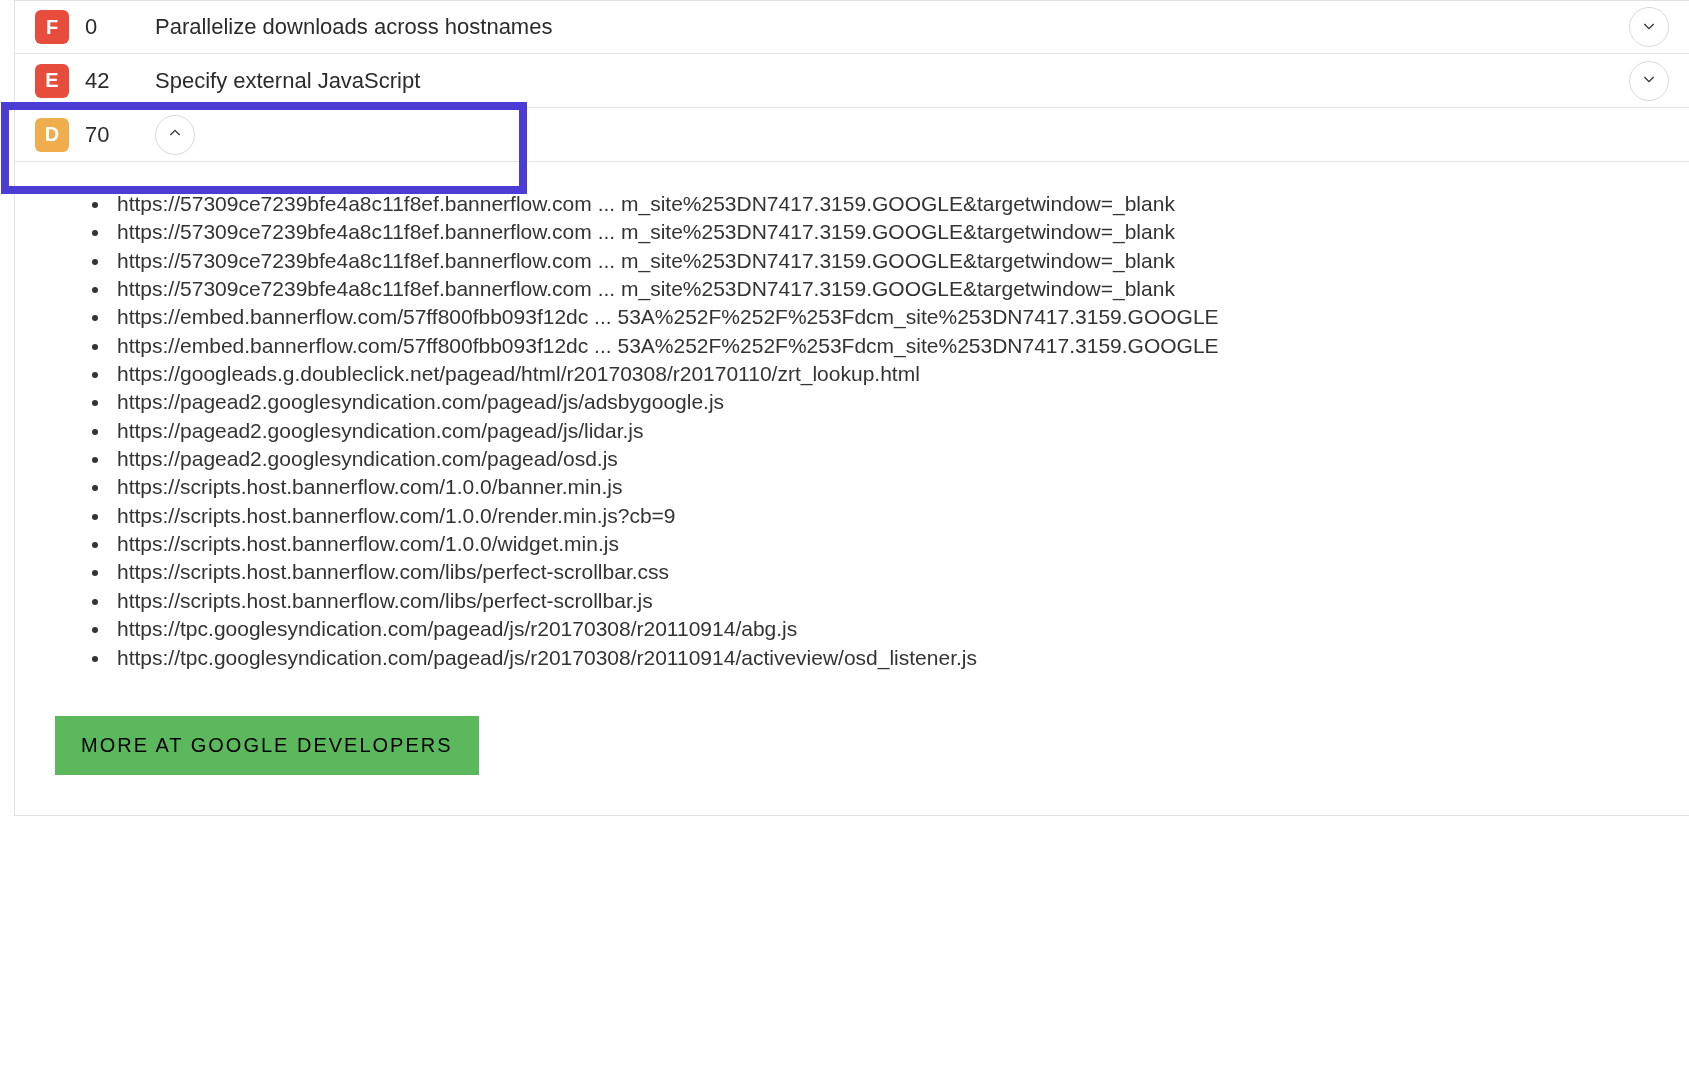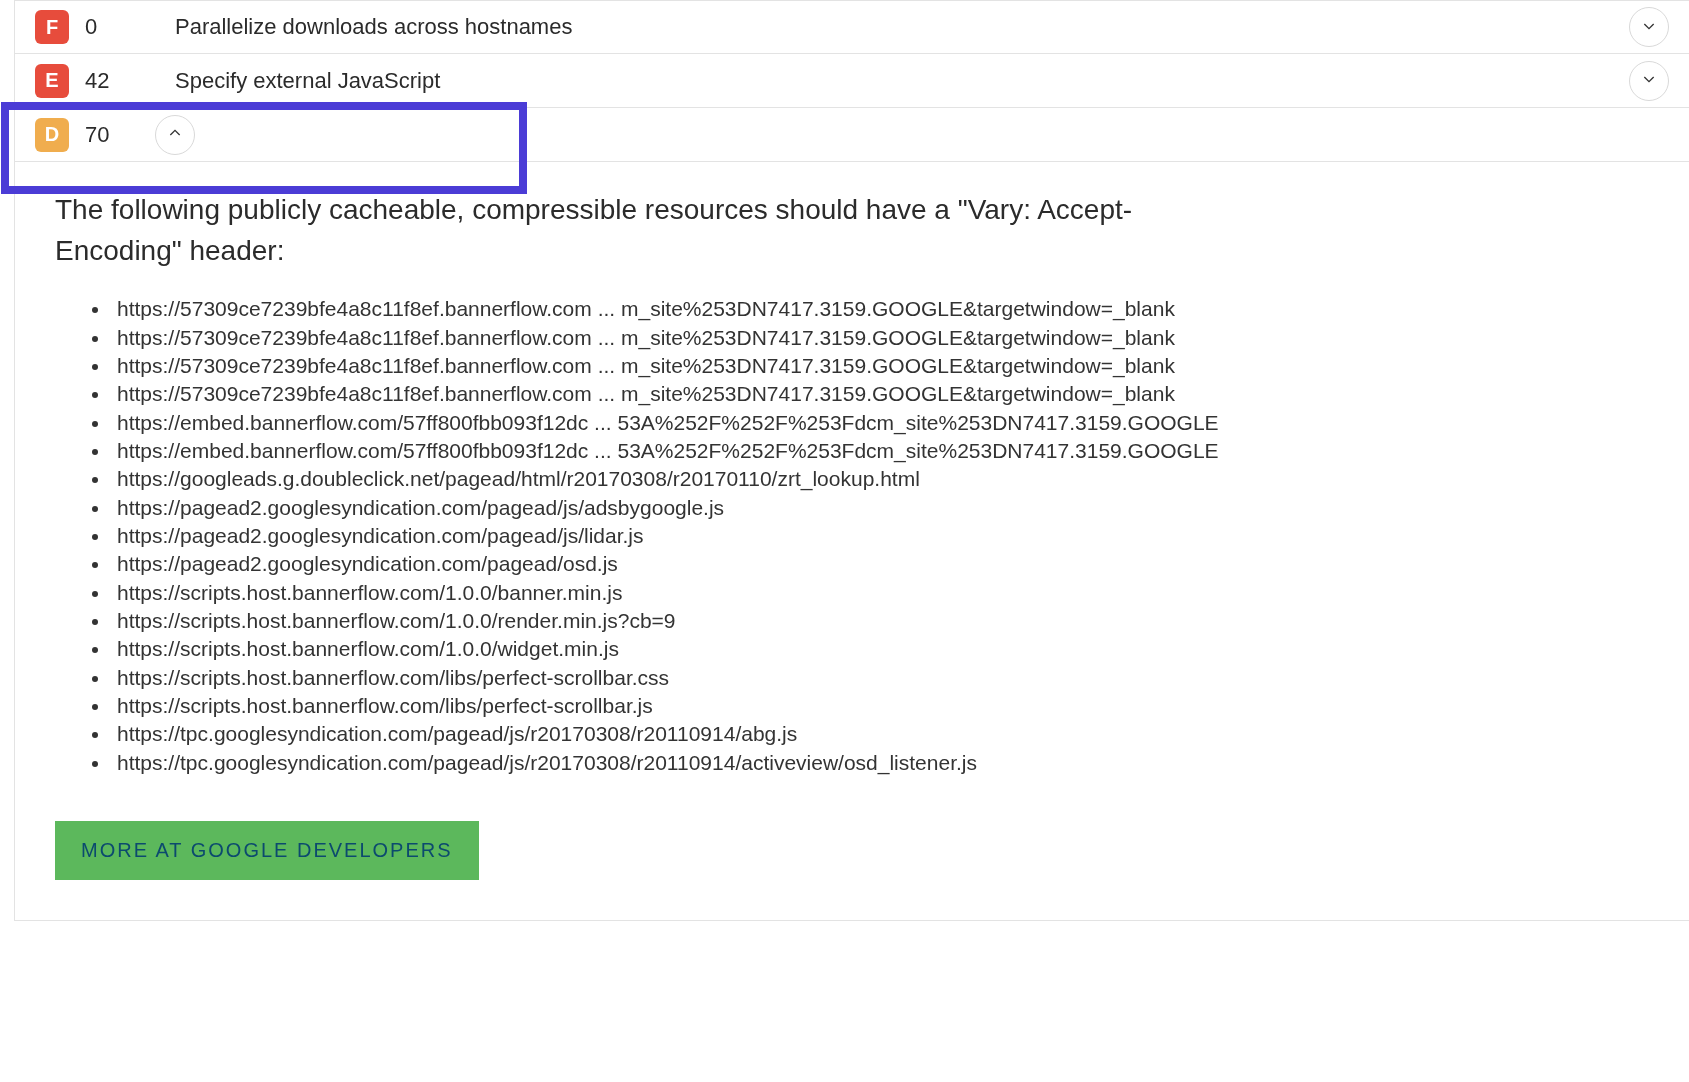--- a/index.html
+++ b/index.html
@@ -23,21 +23,21 @@
     color: #fff;
     font-weight: 700;
     font-size: 20px;
     display: flex; align-items: center; justify-content: center;
     flex: 0 0 34px;
   }
   .grade-F { background: #e74c3c; }
   .grade-E { background: #e74c3c; }
   .grade-D { background: #f0ad4e; }
   .score { width: 86px; padding-left: 16px; font-size: 22px; color: #2b2b2b; }
-  .title { flex: 1; font-size: 22px; color: #2b2b2b; margin-left: 20px; }
+  .title { flex: 1; font-size: 22px; color: #2b2b2b; }
   .chev-btn {
     width: 40px; height: 40px;
     border-radius: 50%;
     border: 1px solid #d9d9d9;
     background: #ffffff;
     display: flex; align-items: center; justify-content: center;
     cursor: pointer;
     flex: 0 0 40px;
   }
   .chev-btn svg { width: 16px; height: 16px; stroke: #333; stroke-width: 2; fill: none; }
@@ -68,21 +68,21 @@
   }
   .url-list li {
     font-size: 21px;
     color: #333;
     line-height: 1.35;
     padding-left: 6px;
   }
   .more-btn {
     display: inline-block;
     background: #5cb85c;
-    color: #0c4a6e;
+    color: #000000;
     font-size: 20px;
     letter-spacing: 2px;
     padding: 18px 26px;
     border: none;
     cursor: pointer;
     font-family: inherit;
     text-align: right;
   }
 </style>
 </head>
@@ -123,21 +123,20 @@
     <button class="chev-btn">
       <span>
         <svg viewBox="0 0 24 24">
             <polyline points="5 15 12 8 19 15"></polyline>
           </svg>
       </span>
     </button>
   </div>
 
   <div class="detail">
-    <div class="detail-heading">The following publicly cacheable, compressible resources should have a "Vary: Accept-Encoding" header:</div>
     <ul class="url-list">
       <li>https://57309ce7239bfe4a8c11f8ef.bannerflow.com ... m_site%253DN7417.3159.GOOGLE&amp;targetwindow=_blank</li>
       <li>https://57309ce7239bfe4a8c11f8ef.bannerflow.com ... m_site%253DN7417.3159.GOOGLE&amp;targetwindow=_blank</li>
       <li>https://57309ce7239bfe4a8c11f8ef.bannerflow.com ... m_site%253DN7417.3159.GOOGLE&amp;targetwindow=_blank</li>
       <li>https://57309ce7239bfe4a8c11f8ef.bannerflow.com ... m_site%253DN7417.3159.GOOGLE&amp;targetwindow=_blank</li>
       <li>https://embed.bannerflow.com/57ff800fbb093f12dc ... 53A%252F%252F%253Fdcm_site%253DN7417.3159.GOOGLE</li>
       <li>https://embed.bannerflow.com/57ff800fbb093f12dc ... 53A%252F%252F%253Fdcm_site%253DN7417.3159.GOOGLE</li>
       <li>https://googleads.g.doubleclick.net/pagead/html/r20170308/r20170110/zrt_lookup.html</li>
       <li>https://pagead2.googlesyndication.com/pagead/js/adsbygoogle.js</li>
       <li>https://pagead2.googlesyndication.com/pagead/js/lidar.js</li>

